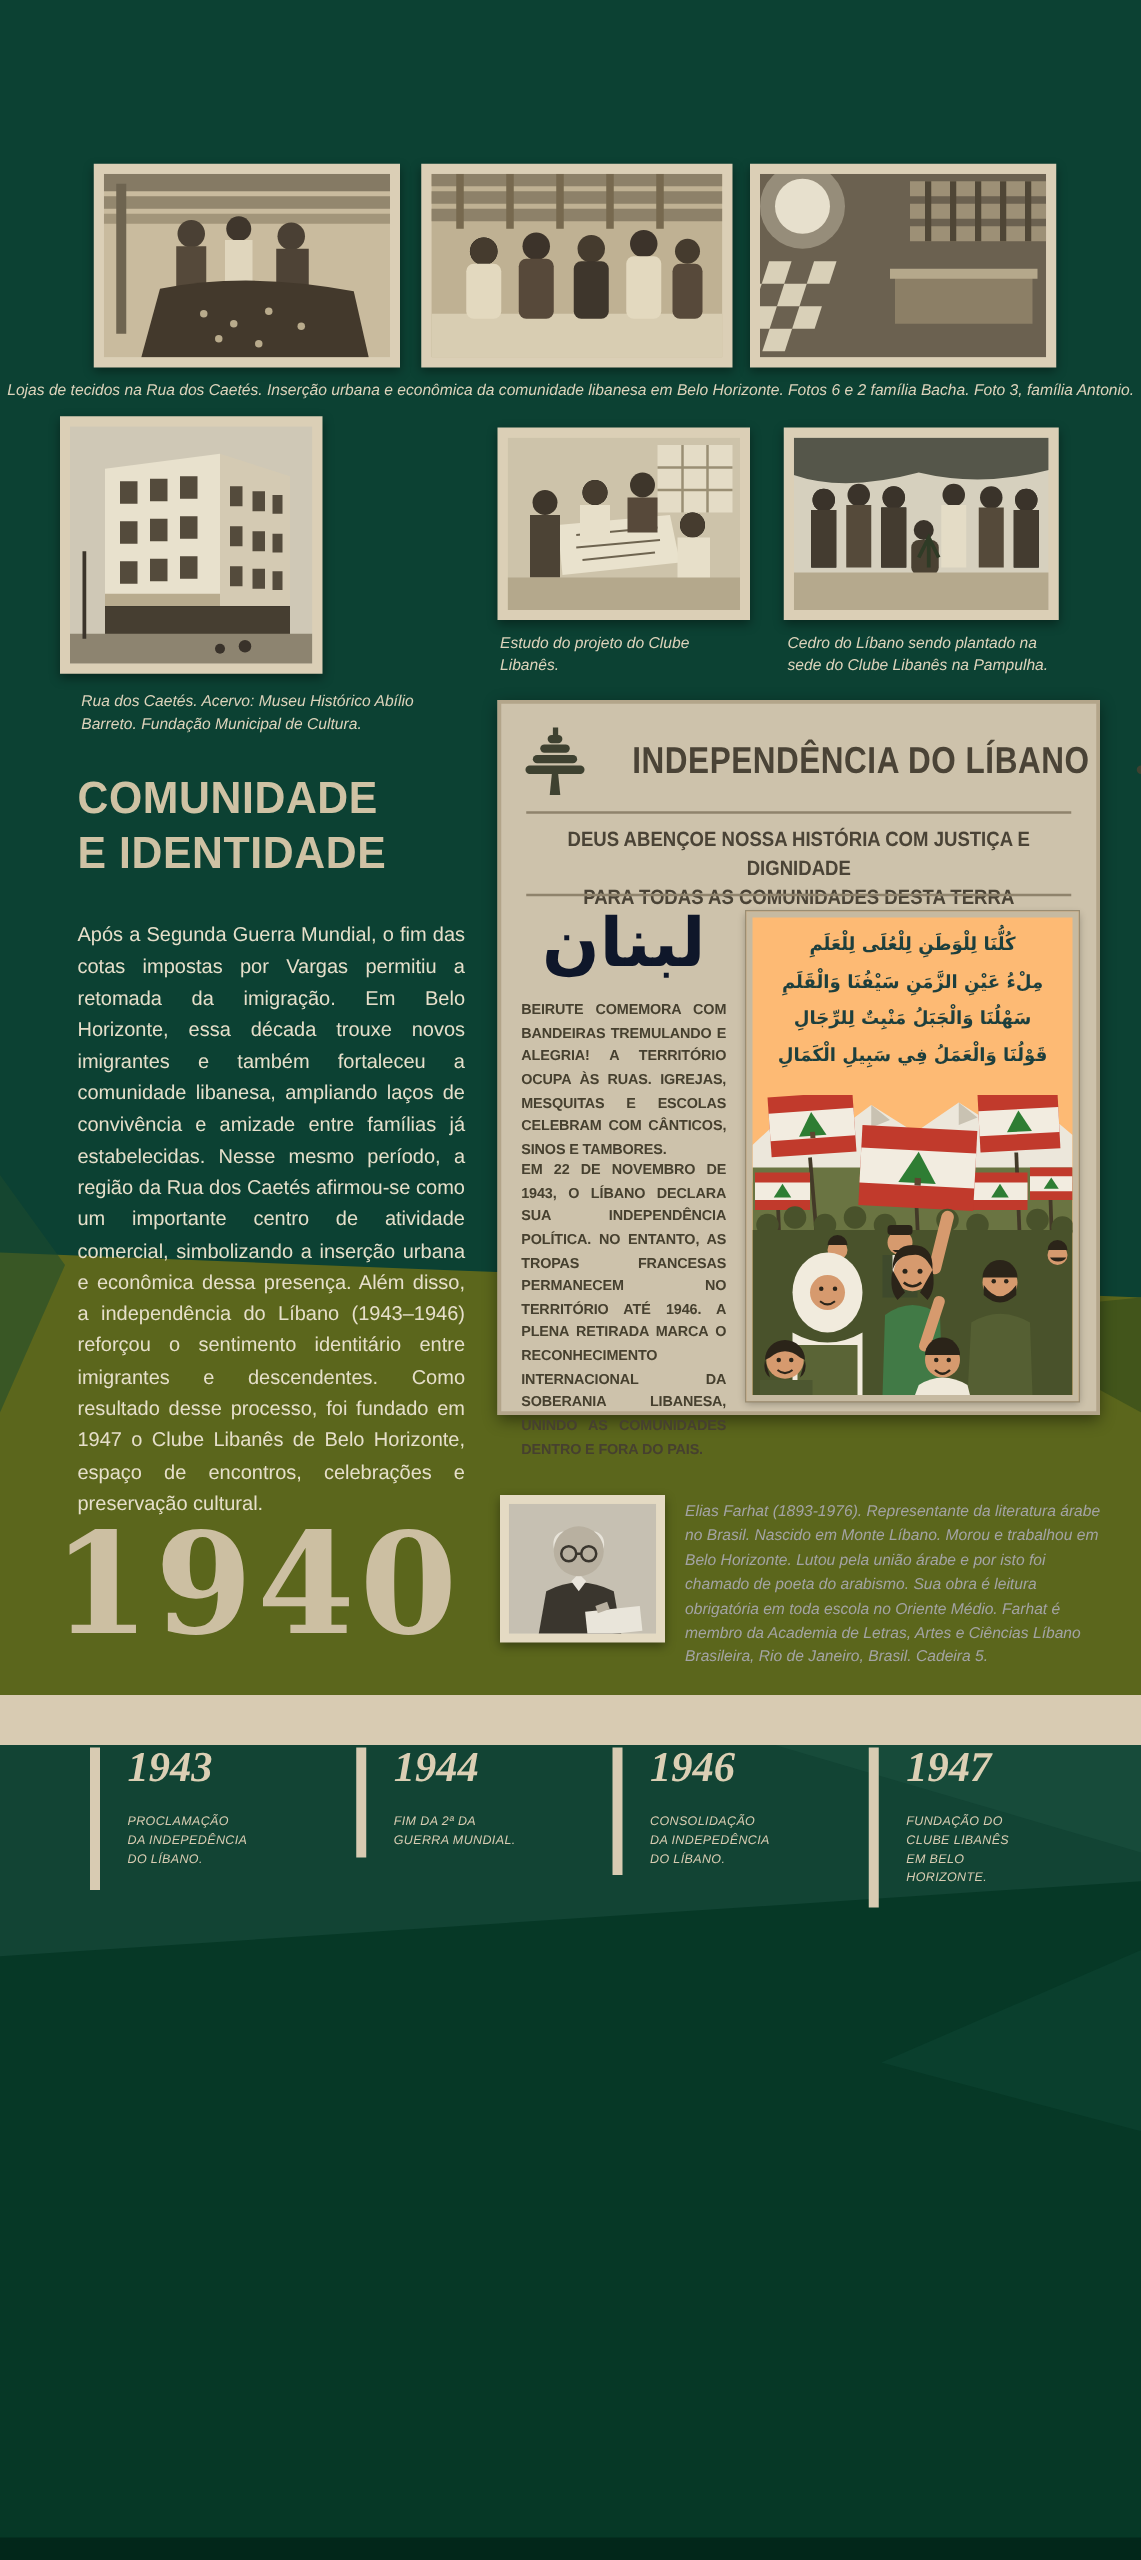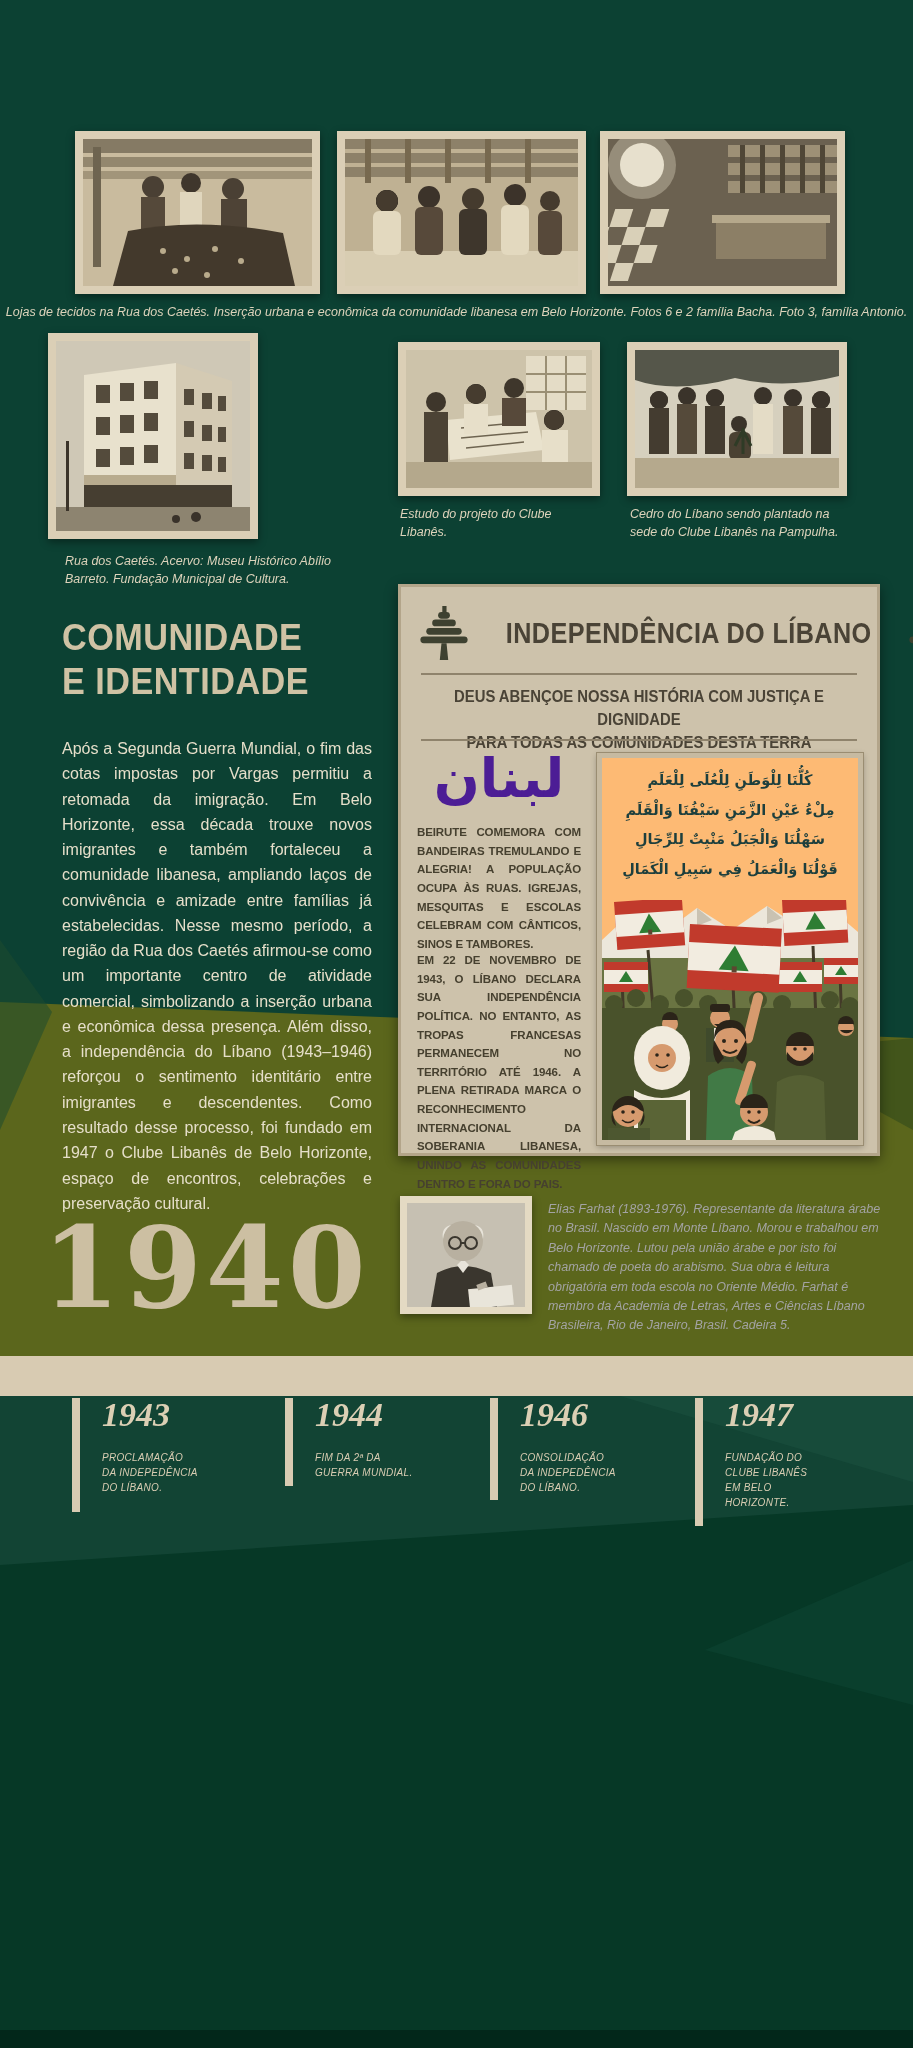--- a/index.html
+++ b/index.html
@@ -9,29 +9,29 @@
   svg{display:block;}
   .photo-frame{background:#dbcfb6;padding:8px;box-shadow:0 3px 8px rgba(0,0,0,.4);}
   .photo-frame .inner{width:100%;height:100%;overflow:hidden;}
   .caption{font-style:italic;color:#ddd3bb;font-size:12.5px;line-height:1.45;}
   .h-title{color:#cfc2a4;font-weight:bold;font-size:36px;line-height:1.22;
            letter-spacing:.5px;transform:scaleX(.95);transform-origin:left top;}
   .body-text{color:#e6dfca;font-size:16px;line-height:1.58;text-align:justify;}
   .decade{font-family:"DejaVu Serif","Liberation Serif",serif;font-weight:bold;
           font-size:112px;color:#ccbfa2;letter-spacing:4px;line-height:1;}
   
-  .poster{background:#cdc2ab;border:3px solid #b3a58a;box-shadow:0 4px 12px rgba(0,0,0,.45);margin-top:24px;}
+  .poster{background:#cdc2ab;border:3px solid #b3a58a;box-shadow:0 4px 12px rgba(0,0,0,.45);}
   .poster-title{color:#4a4336;font-weight:bold;font-size:30px;letter-spacing:.5px;
                 white-space:nowrap;transform:scaleX(.84);transform-origin:center;}
   .poster-sub{color:#4a4336;font-weight:bold;font-size:16.5px;line-height:1.4;
               text-align:center;white-space:pre-line;transform:scaleX(.9);transform-origin:center top;}
   .divider{height:2px;background:#8f836c;}
   .poster-col{color:#46402f;font-weight:bold;font-size:11.5px;line-height:1.62;
               text-align:justify;letter-spacing:-.1px;}
-  .calligraphy{font-family:"DejaVu Sans",sans-serif;color:#4c1d95;font-weight:bold;
+  .calligraphy{font-family:"DejaVu Sans",sans-serif;color:#0f172a;font-weight:bold;
                font-size:54px;text-align:center;line-height:1.1;}
   .illu-frame{background:#fdba74;border:5px solid #c6baa1;outline:1px solid #9a8d72;
               box-shadow:0 2px 6px rgba(0,0,0,.3);}
   .anthem{direction:rtl;color:#1d3f3d;font-family:"DejaVu Sans",sans-serif;
           font-size:14.5px;line-height:2.05;text-align:center;font-weight:bold;}
   .farhat-text{color:#a3a3a3;font-style:italic;font-size:12.5px;line-height:1.55;}
   
   .tl-bar{background:#d8cbb2;width:8px;}
   .tl-year{font-family:"Liberation Serif",serif;font-style:italic;font-weight:bold;
            font-size:34px;color:#dbcfb4;}
@@ -301,21 +301,21 @@
 
     <div class="abs divider" style="left:20px;top:86px;width:436px;"></div>
 
     <div class="abs poster-sub" style="left:18px;top:98px;width:440px;">DEUS ABENÇOE NOSSA HISTÓRIA COM JUSTIÇA E DIGNIDADE
 PARA TODAS AS COMUNIDADES DESTA TERRA SAGRADA!</div>
 
     <div class="abs divider" style="left:20px;top:152px;width:436px;"></div>
 
     <div class="abs calligraphy" style="left:14px;top:162px;width:168px;">لبنان</div>
 
-    <div class="abs poster-col" style="left:16px;top:236px;width:164px;">BEIRUTE COMEMORA COM BANDEIRAS TREMULANDO E ALEGRIA! A POPULAÇÃO OCUPA ÀS RUAS. IGREJAS, MESQUITAS E ESCOLAS CELEBRAM COM CÂNTICOS, SINOS E TAMBORES.</div>
+    <div class="abs poster-col" style="left:16px;top:236px;width:164px;">BEIRUTE COMEMORA COM BANDEIRAS TREMULANDO E ALEGRIA! A TERRITÓRIO OCUPA ÀS RUAS. IGREJAS, MESQUITAS E ESCOLAS CELEBRAM COM CÂNTICOS, SINOS E TAMBORES.</div>
 
     <div class="abs poster-col" style="left:16px;top:364px;width:164px;">EM 22 DE NOVEMBRO DE 1943, O LÍBANO DECLARA SUA INDEPENDÊNCIA POLÍTICA. NO ENTANTO, AS TROPAS FRANCESAS PERMANECEM NO TERRITÓRIO ATÉ 1946. A PLENA RETIRADA MARCA O RECONHECIMENTO INTERNACIONAL DA SOBERANIA LIBANESA, UNINDO AS COMUNIDADES DENTRO E FORA DO PAIS.</div>
 
     <div class="abs illu-frame" style="left:196px;top:166px;width:256px;height:382px;">
       <div class="abs anthem" style="left:8px;top:8px;width:240px;">
         <div>كُلُّنَا لِلْوَطَنِ لِلْعُلَى لِلْعَلَمِ</div>
         <div>مِلْءُ عَيْنِ الزَّمَنِ سَيْفُنَا وَالْقَلَمِ</div>
         <div>سَهْلُنَا وَالْجَبَلُ مَنْبِتٌ لِلرِّجَالِ</div>
         <div>قَوْلُنَا وَالْعَمَلُ فِي سَبِيلِ الْكَمَالِ</div>
       </div>

